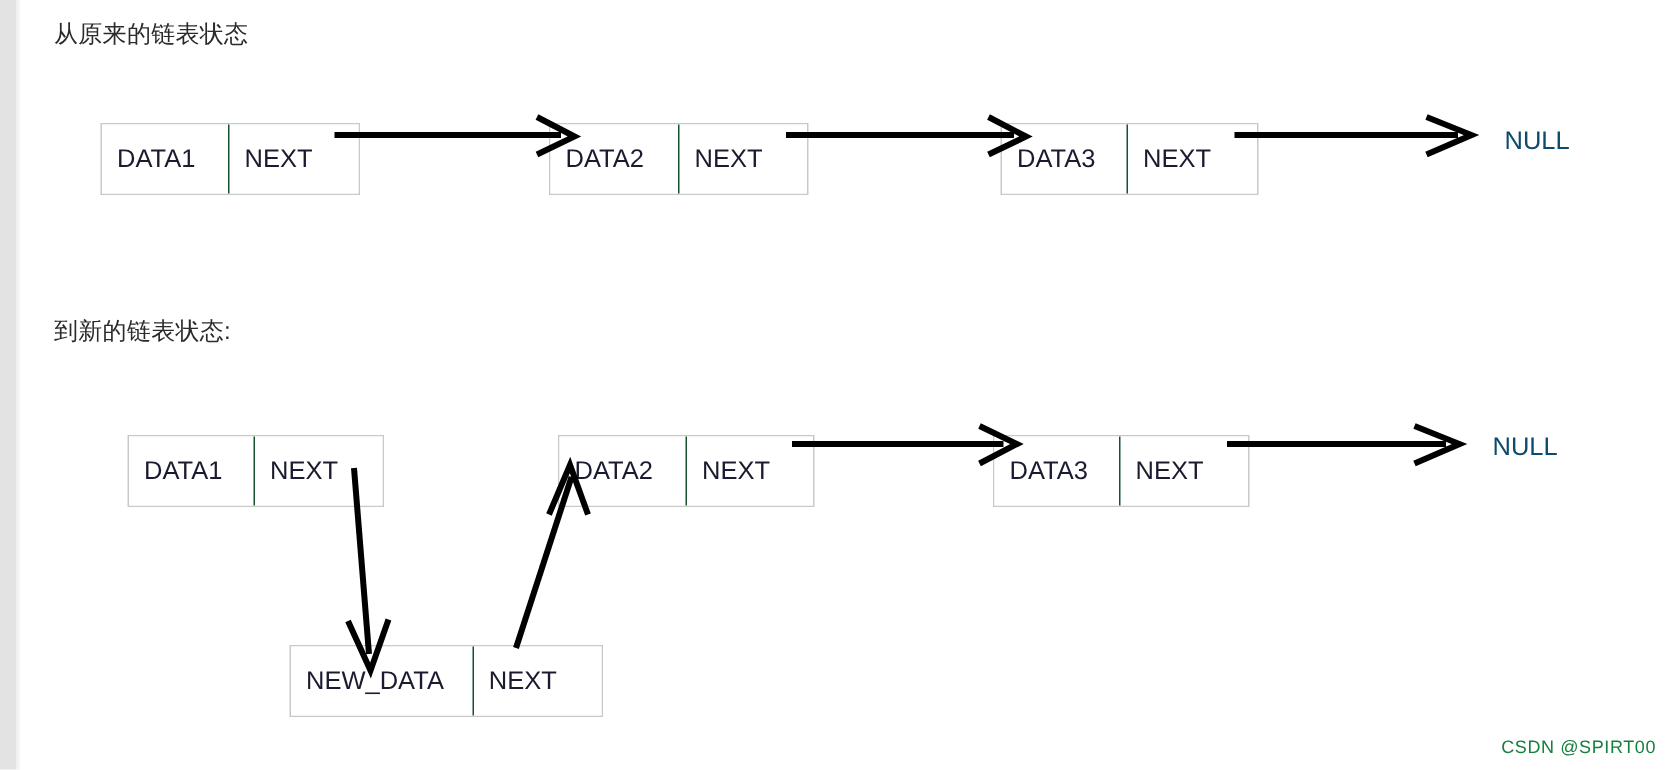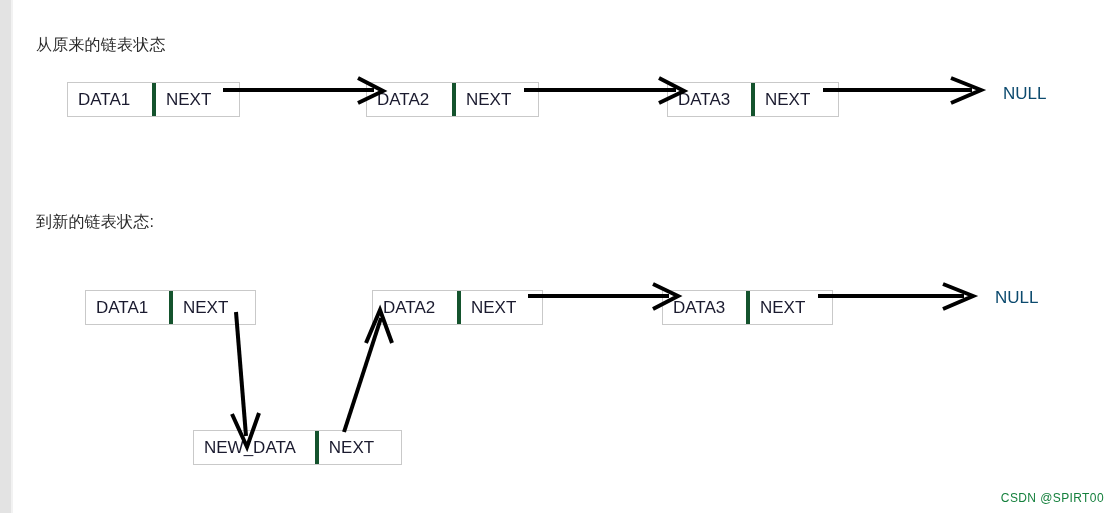--- a/index.html
+++ b/index.html
@@ -39,44 +39,44 @@
   }
 
   .section-title {
     position: absolute;
     color: #2b2b2b;
     font-size: 16px;
     line-height: 20px;
     white-space: nowrap;
     letter-spacing: 0.2px;
   }
-  #title-original { left: 36px; top: 14px; margin-top: 21px; }
+  #title-original { left: 36px; top: 14px; }
   #title-new      { left: 36px; top: 212px; }
 
   
   .node {
     position: absolute;
     display: flex;
     box-sizing: border-box;
     border: 1px solid #c9c9c9;
     background: #ffffff;
-    height: 35px;
+    height: 48px;
   }
   .cell {
     box-sizing: border-box;
     display: flex;
     align-items: center;
     justify-content: flex-start;
     color: #1b1b2f;
     font-size: 17px;
     padding-left: 10px;
     white-space: nowrap;
     background: #ffffff;
   }
-  .cell.divider { border-left: 4px solid #14532d; }
+  .cell.divider { border-left: 1px solid #14532d; }
 
   .null-label {
     position: absolute;
     color: #0c4a6e;
     font-size: 17px;
     line-height: 20px;
     white-space: nowrap;
   }
 
   svg.arrows {

